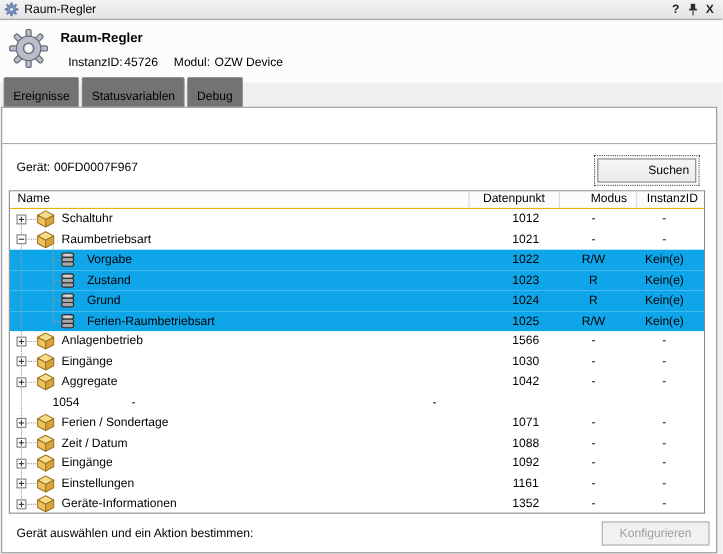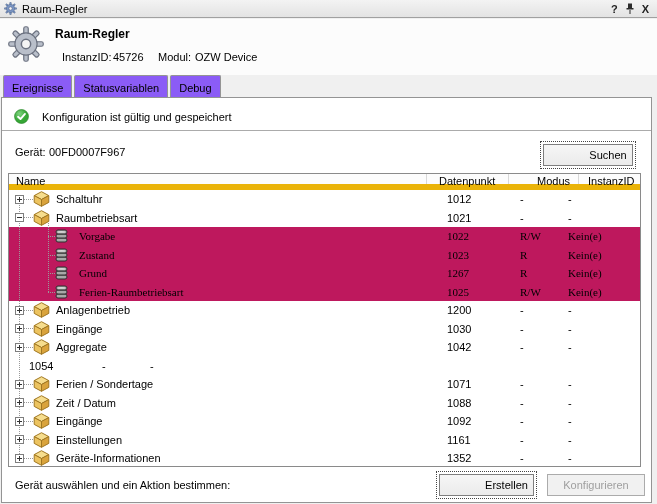--- a/index.html
+++ b/index.html
@@ -25,21 +25,21 @@
   .hdr-gear { position:absolute; left:8px; top:7px; width:36px; height:36px; }
   .hdr-title { position:absolute; left:55px; top:8px; font-weight:bold; font-size:12px; }
   .hdr-meta span { position:absolute; top:32px; font-size:11px; }
   .m-ilabel { left:62px; } .m-ivalue { left:113px; }
   .m-mlabel { left:158px; } .m-mvalue { left:195px; }
   
   .tabbar { position:absolute; left:0; top:75px; width:657px; height:23px;
     display:flex; align-items:flex-end; padding-left:3px; z-index:4; }
   .tab {
     border:1px solid #949494; border-bottom:none; border-radius:2px 2px 0 0;
-    background:#8b5cf6; padding:6px 8px 3px; margin-right:2px; margin-bottom:1px;
+    background:#737373; padding:11px 8px 3px; margin-right:2px; margin-bottom:1px;
     font-size:11px; cursor:default; white-space:nowrap;
   }
   .tab.active { background:#fff; padding:3px 10px 4px; margin-bottom:0; position:relative; z-index:5; }
   
   .panel { position:absolute; left:1px; top:97px; width:651px; height:406px;
     background:#fff; border:1px solid #949494; }
   .status-row { position:absolute; left:0; top:11px; display:flex; align-items:center; }
   .check-icon { width:15px; height:15px; margin-left:12px; display:inline-flex; }
   .status-text { margin-left:13px; }
   .sep { position:absolute; left:0; top:32px; width:649px; height:1px; background:#ababab; }
@@ -52,30 +52,30 @@
   }
   .btn.focusring { outline:1px dotted #444; outline-offset:2px;padding-left:40px; }
   .btn:disabled { color:#9f9f9f; border-color:#ababab; background:#f1f1f1; }
   #suchen-btn { left:541px; top:46px; width:90px; }
   #erstellen-btn { left:437px; top:376px; width:95px; }
   #konfig-btn { left:545px; top:376px; width:98px; }
   .footer-label { position:absolute; left:13px; top:380px; line-height:14px; }
   
   .table { position:absolute; left:6px; top:75px; width:633px; height:294px;
     border:1px solid #8a8a8a; background:#fff; overflow:hidden; }
-  .thead { display:flex; height:16px; border-bottom:6px solid #eab308; background:#fcfcfc; }
+  .thead { display:flex; height:16px; border-bottom:1px solid #eab308; background:#fcfcfc; }
   .th { line-height:15px; font-size:11px; border-right:1px solid #d8d8d8; }
   .th:last-child { border-right:none; }
   .th.c-name { width:418px; padding-left:7px; }
   .th.c-dp   { width:82px;  padding-left:12px; }
   .th.c-mod  { width:50px;  padding-left:8px;margin-left:20px; }
   .th.c-iid  { flex:1;      padding-left:9px; }
   .tbody { position:relative; height:278px; }
-  .trow { display:flex; height:18.5px; align-items:center; }
-  .trow.hl { background:#be185d;font-family:Liberation Serif, serif; }
+  .trow { display:flex; height:18.5px; align-items:center;text-align:center; }
+  .trow.hl { background:#0ea5e9; }
   .cell-name { width:418px; display:flex; align-items:center; height:100%; }
   .cell-dp  { width:82px; padding-left:20px; }
   .cell-mod { width:50px; padding-left:11px; }
   .cell-iid { flex:1; padding-left:9px; }
   .cell-name > * { position:relative; z-index:2; }
   .expbox { width:9px; height:9px; margin-left:6px; background:#fff;
     border:1px solid #7e7e7e; position:relative; flex:none; cursor:default; }
   .expbox .ph { position:absolute; left:1px; right:1px; top:3px; height:1px; background:#333; }
   .expbox .pv { position:absolute; top:1px; bottom:1px; left:3px; width:1px; background:#333; }
   .stub0 { width:9px; height:1px; border-top:1px dotted #9a9a9a; flex:none; }
@@ -137,35 +137,20 @@
   </div>
 </div>
 
 <div class="tabbar" id="tabbar">
     <div class="tab">Ereignisse</div>
     <div class="tab">Statusvariablen</div>
     <div class="tab">Debug</div>
   </div>
 
 <div class="panel">
-  <div class="status-row">
-    <span class="check-icon" id="check-icon">
-        <svg width="15" height="15" viewBox="0 0 16 16">
-          <defs>
-            <radialGradient id="gk" cx="35%" cy="30%">
-              <stop offset="0%" stop-color="#7fd37f"></stop>
-              <stop offset="100%" stop-color="#35a635"></stop>
-            </radialGradient>
-          </defs>
-          <circle cx="8" cy="8" r="7.4" fill="url(#gk)" stroke="#2d8b2d" stroke-width="0.8"></circle>
-          <path d="M4.3 8.3 L6.9 10.7 L11.7 5.3" stroke="#fff" stroke-width="2" fill="none" stroke-linecap="round" stroke-linejoin="round"></path>
-        </svg>
-      </span>
-    <span class="status-text">Konfiguration ist gültig und gespeichert</span>
-  </div>
   <div class="sep"></div>
   <span class="dev-label">Gerät:</span>
   <span class="dev-value">00FD0007F967</span>
   <button class="btn focusring" id="suchen-btn">Suchen</button>
 
   <div class="table">
     <div class="thead" id="thead">
         <div class="th c-name">Name</div>
         <div class="th c-dp">Datenpunkt</div>
         <div class="th c-mod">Modus</div>
@@ -258,21 +243,21 @@
                 <g fill="#a8a8a8" stroke="#2f2f2f" stroke-width="1">
                   <rect x="2" y="9" width="11" height="4" rx="2"></rect>
                   <rect x="2" y="5" width="11" height="4" rx="2"></rect>
                   <rect x="2" y="1" width="11" height="4" rx="2"></rect>
                 </g>
                 <ellipse cx="7.5" cy="2.9" rx="3.8" ry="0.9" fill="#d6d6d6"></ellipse>
               </svg>
             </span>
             <span class="rlabel lvl1">Grund</span>
           </div>
-          <div class="cell-dp">1267</div>
+          <div class="cell-dp">1024</div>
           <div class="cell-mod">R</div>
           <div class="cell-iid">Kein(e)</div>
         </div>
         <div class="trow hl">
           <div class="cell-name">
             <span class="ticon lvl1">
               <svg width="15" height="14" viewBox="0 0 15 14">
                 <g fill="#a8a8a8" stroke="#2f2f2f" stroke-width="1">
                   <rect x="2" y="9" width="11" height="4" rx="2"></rect>
                   <rect x="2" y="5" width="11" height="4" rx="2"></rect>
@@ -298,21 +283,21 @@
               <svg width="17" height="16" viewBox="0 0 17 16">
                 <g stroke="#a07722" stroke-width="1" stroke-linejoin="round">
                   <polygon points="8.5,0.7 15.8,4.6 8.5,8.5 1.2,4.6" fill="#f6dd8d"></polygon>
                   <polygon points="1.2,4.6 8.5,8.5 8.5,15.3 1.2,11.4" fill="#ecc35f"></polygon>
                   <polygon points="15.8,4.6 8.5,8.5 8.5,15.3 15.8,11.4" fill="#d9a33c"></polygon>
                 </g>
               </svg>
             </span>
             <span class="rlabel">Anlagenbetrieb</span>
           </div>
-          <div class="cell-dp">1200</div>
+          <div class="cell-dp">1566</div>
           <div class="cell-mod">-</div>
           <div class="cell-iid">-</div>
         </div>
         <div class="trow">
           <div class="cell-name">
             <span class="expbox collapsed">
               <span class="ph"></span>
               <span class="pv"></span>
             </span>
             <span class="stub0"></span>
@@ -473,15 +458,14 @@
           <div class="vline" style="left:39px;top:33px;height:68.75px"></div>
           <div class="hstub" style="left:39px;top:46.25px;width:9px"></div>
           <div class="hstub" style="left:39px;top:64.75px;width:9px"></div>
           <div class="hstub" style="left:39px;top:83.25px;width:9px"></div>
           <div class="hstub" style="left:39px;top:101.75px;width:9px"></div>
         </div>
       </div>
   </div>
 
   <span class="footer-label">Gerät auswählen und ein Aktion bestimmen:</span>
-  <button class="btn focusring" id="erstellen-btn">Erstellen</button>
   <button class="btn" id="konfig-btn" disabled="">Konfigurieren</button>
 </div>
 
 </body></html>

